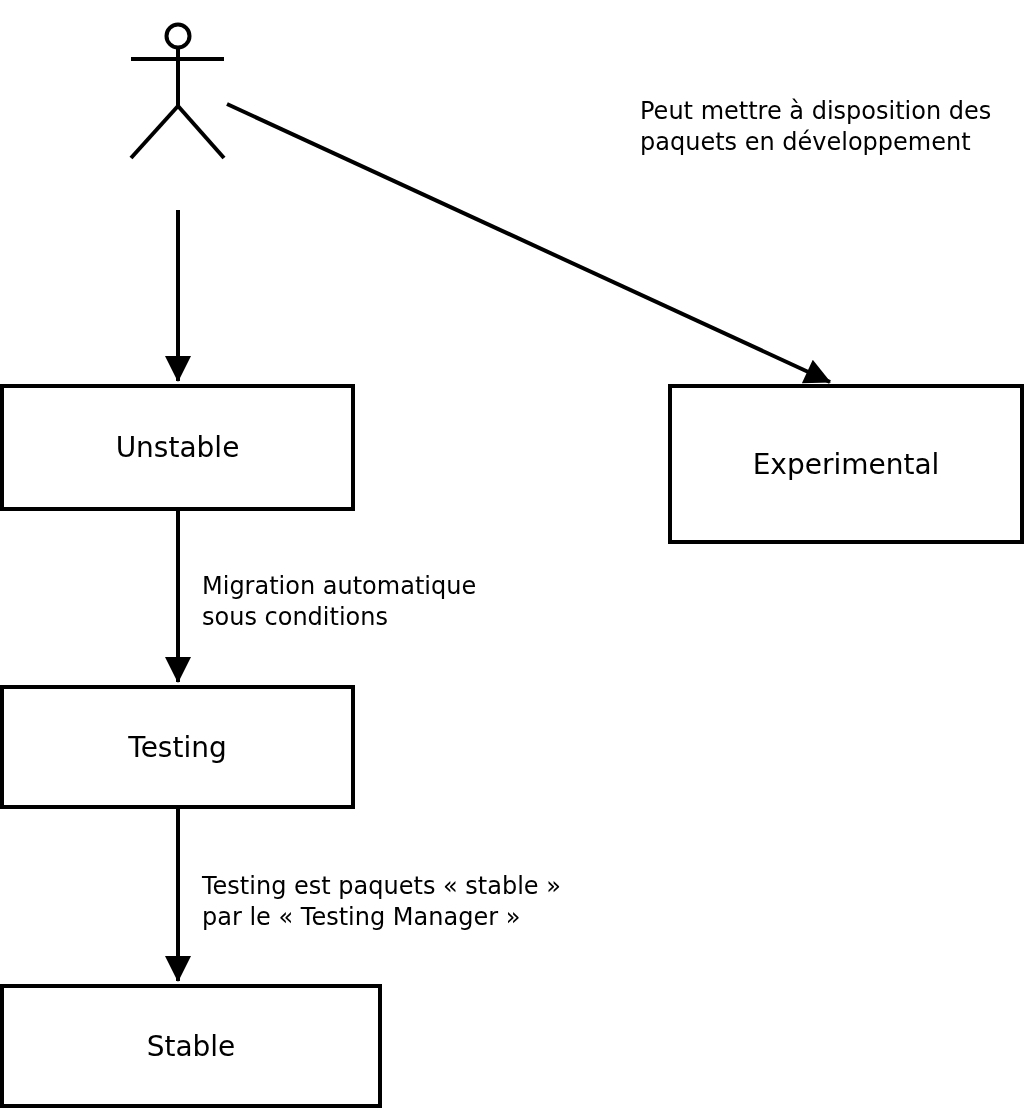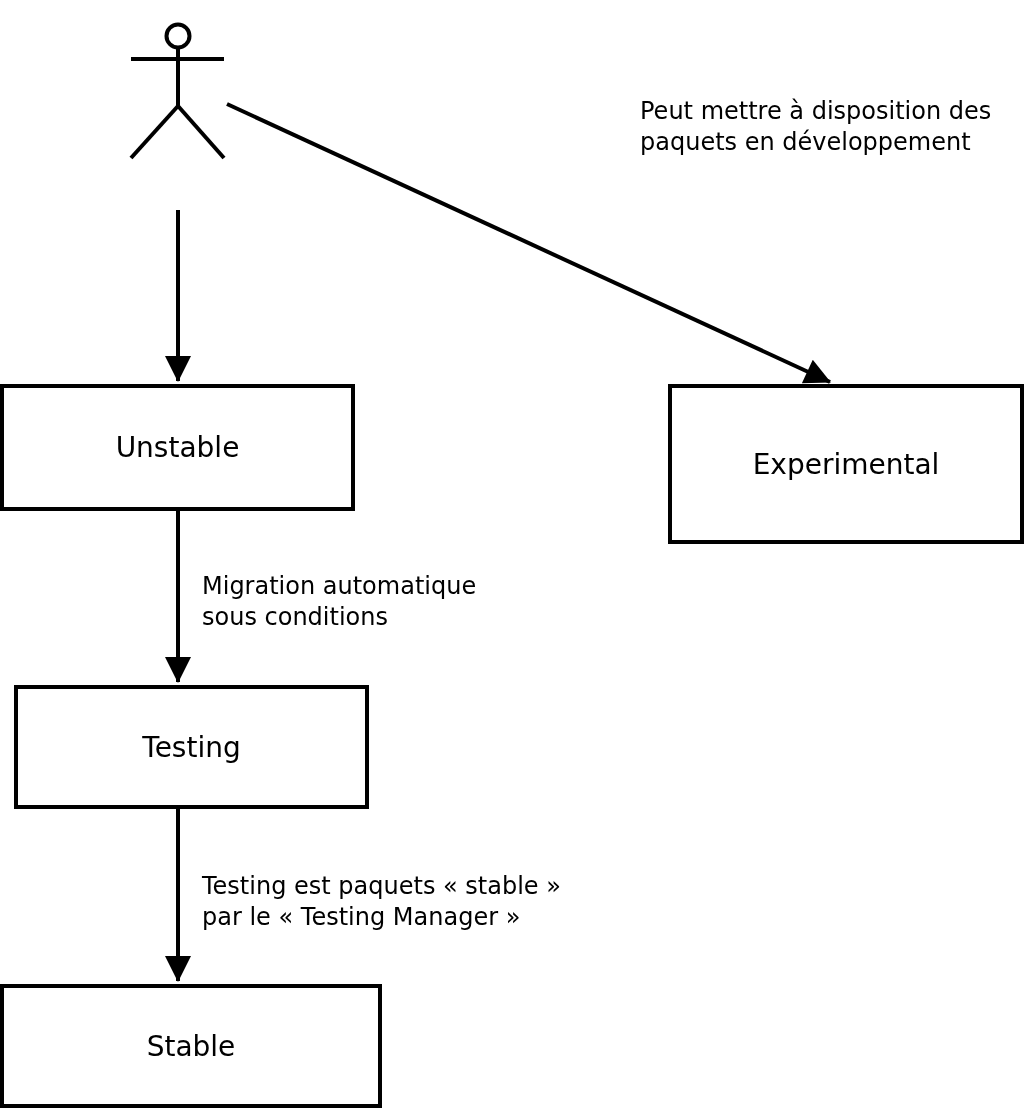--- a/index.html
+++ b/index.html
@@ -34,21 +34,21 @@
     border: 4px solid var(--line-color);
     background: var(--box-fill);
     display: flex;
     align-items: center;
     justify-content: center;
     font-size: 28px;
     text-align: left;
   }
   .node-unstable     { left: 0px;   top: 384px; width: 355px;  height: 127px; }
   .node-experimental { left: 668px; top: 384px; width: 356px;  height: 160px; }
-  .node-testing      { left: 0px;   top: 685px; width: 355px;  height: 124px; margin-left: 14px; }
+  .node-testing      { left: 0px;   top: 685px; width: 355px;  height: 124px; }
   .node-stable       { left: 0px;   top: 984px; width: 382px;  height: 124px; }
   .free-label {
     position: absolute;
     font-size: 24px;
     line-height: 31px;
     white-space: nowrap;
   }
   .free-label span { display: block; }
   .actor-label   { left: 54px;  top: 174px; }
   .label-envoie  { left: 201px; top: 271px; }

